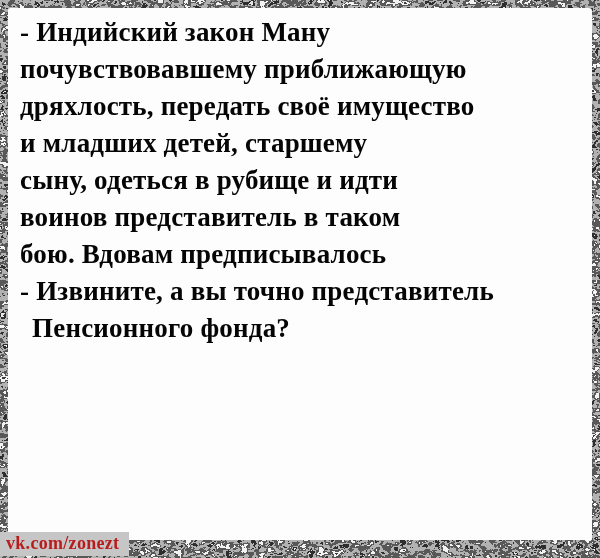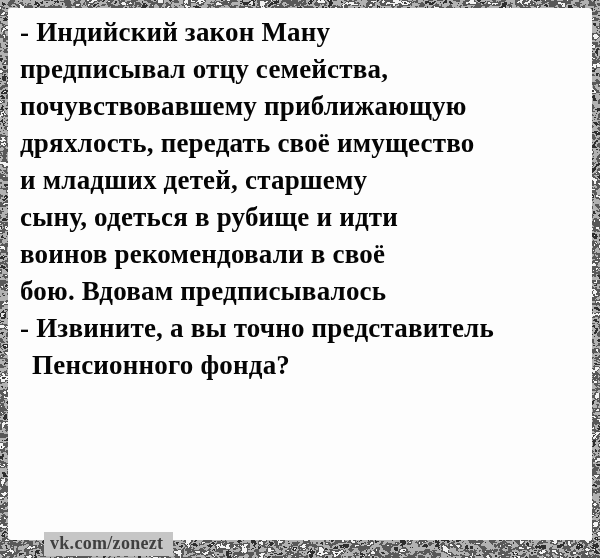--- a/index.html
+++ b/index.html
@@ -27,45 +27,45 @@
     position: absolute;
     left: 8px;
     top: 8px;
     width: 584px;
     height: 532px;
     background: #fdfdfd;
     overflow: hidden;
     border-radius: 3px;
   }
   .joke-text {
-    padding: 6px 2px 0 12px;
+    padding: 6px 2px 0 6px;
     color: #050505;
     font-weight: bold;
     font-size: 27px;
     line-height: 37px;
     letter-spacing: 0.2px;
+    margin-left: 6px;
   }
   .joke-line {
     white-space: nowrap;
   }
   .joke-line.indent {
     padding-left: 12px;
   }
   .watermark {
     position: absolute;
     left: 0;
     bottom: 2px;
     background: #c6c6c6;
-    color: #404040;
+    color: #b91c1c;
     font-weight: bold;
     font-size: 18px;
     line-height: 21px;
     padding: 1px 10px 2px 6px;
     letter-spacing: 0.3px;
-    margin-left: 44px;
   }
 </style>
 </head>
 <body>
 
 <div class="canvas">
 
   <svg class="noise-layer" width="600" height="558" xmlns="http://www.w3.org/2000/svg">
     <defs>
       <filter id="grunge" x="0" y="0" width="100%" height="100%">
@@ -78,26 +78,25 @@
           <feFuncA type="linear" slope="0" intercept="1"></feFuncA>
         </feComponentTransfer>
       </filter>
     </defs>
     <rect x="0" y="0" width="600" height="558" filter="url(#grunge)"></rect>
   </svg>
 
   <div class="paper">
     <div class="joke-text">
       <div class="joke-line">- Индийский закон Ману</div>
-      <div class="joke-line">предписывал отцу семейства,</div>
       <div class="joke-line">почувствовавшему приближающую</div>
       <div class="joke-line">дряхлость, передать своё имущество</div>
       <div class="joke-line">и младших детей, старшему</div>
       <div class="joke-line">сыну, одеться в рубище и идти</div>
-      <div class="joke-line">воинов рекомендовали в своё</div>
+      <div class="joke-line">воинов представитель в таком</div>
       <div class="joke-line">бою. Вдовам предписывалось</div>
       <div class="joke-line">- Извините, а вы точно представитель</div>
       <div class="joke-line indent">Пенсионного фонда?</div>
     </div>
   </div>
 
   <div class="watermark">
     <span>vk.com/zonezt</span>
   </div>
 

